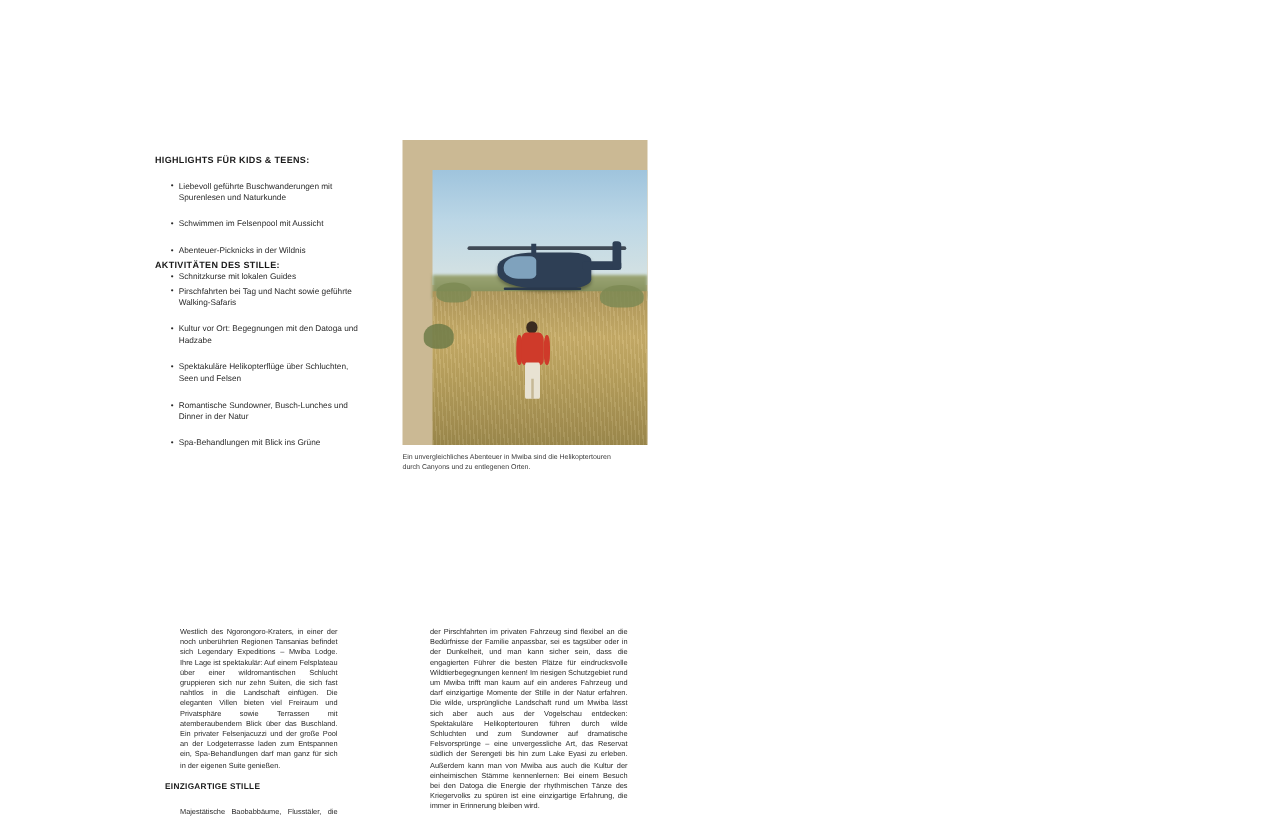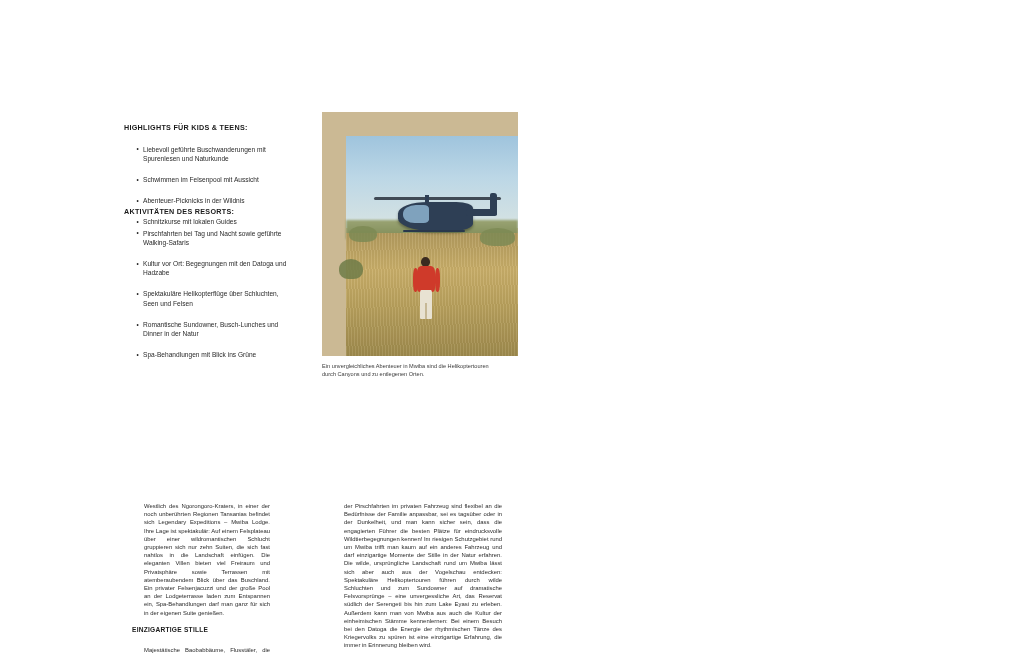--- a/index.html
+++ b/index.html
@@ -158,21 +158,21 @@
       <div class="sec-head">HIGHLIGHTS FÜR KIDS &amp; TEENS:</div>
       <ul class="bullets">
         <li>Liebevoll geführte Buschwanderungen mit Spurenlesen und Naturkunde</li>
         <li>Schwimmen im Felsenpool mit Aussicht</li>
         <li>Abenteuer-Picknicks in der Wildnis</li>
         <li>Schnitzkurse mit lokalen Guides</li>
       </ul>
     </div>
 
     <div class="block-acts">
-      <div class="sec-head">AKTIVITÄTEN DES RESORTS:</div>
+      <div class="sec-head">AKTIVITÄTEN DES STILLE:</div>
       <ul class="bullets">
         <li>Pirschfahrten bei Tag und Nacht sowie geführte Walking-Safaris</li>
         <li>Kultur vor Ort: Begegnungen mit den Datoga und Hadzabe</li>
         <li>Spektakuläre Helikopterflüge über Schluchten, Seen und Felsen</li>
         <li>Romantische Sundowner, Busch-Lunches und Dinner in der Natur</li>
         <li>Spa-Behandlungen mit Blick ins Grüne</li>
       </ul>
     </div>
 
     <div class="photo-heli">

